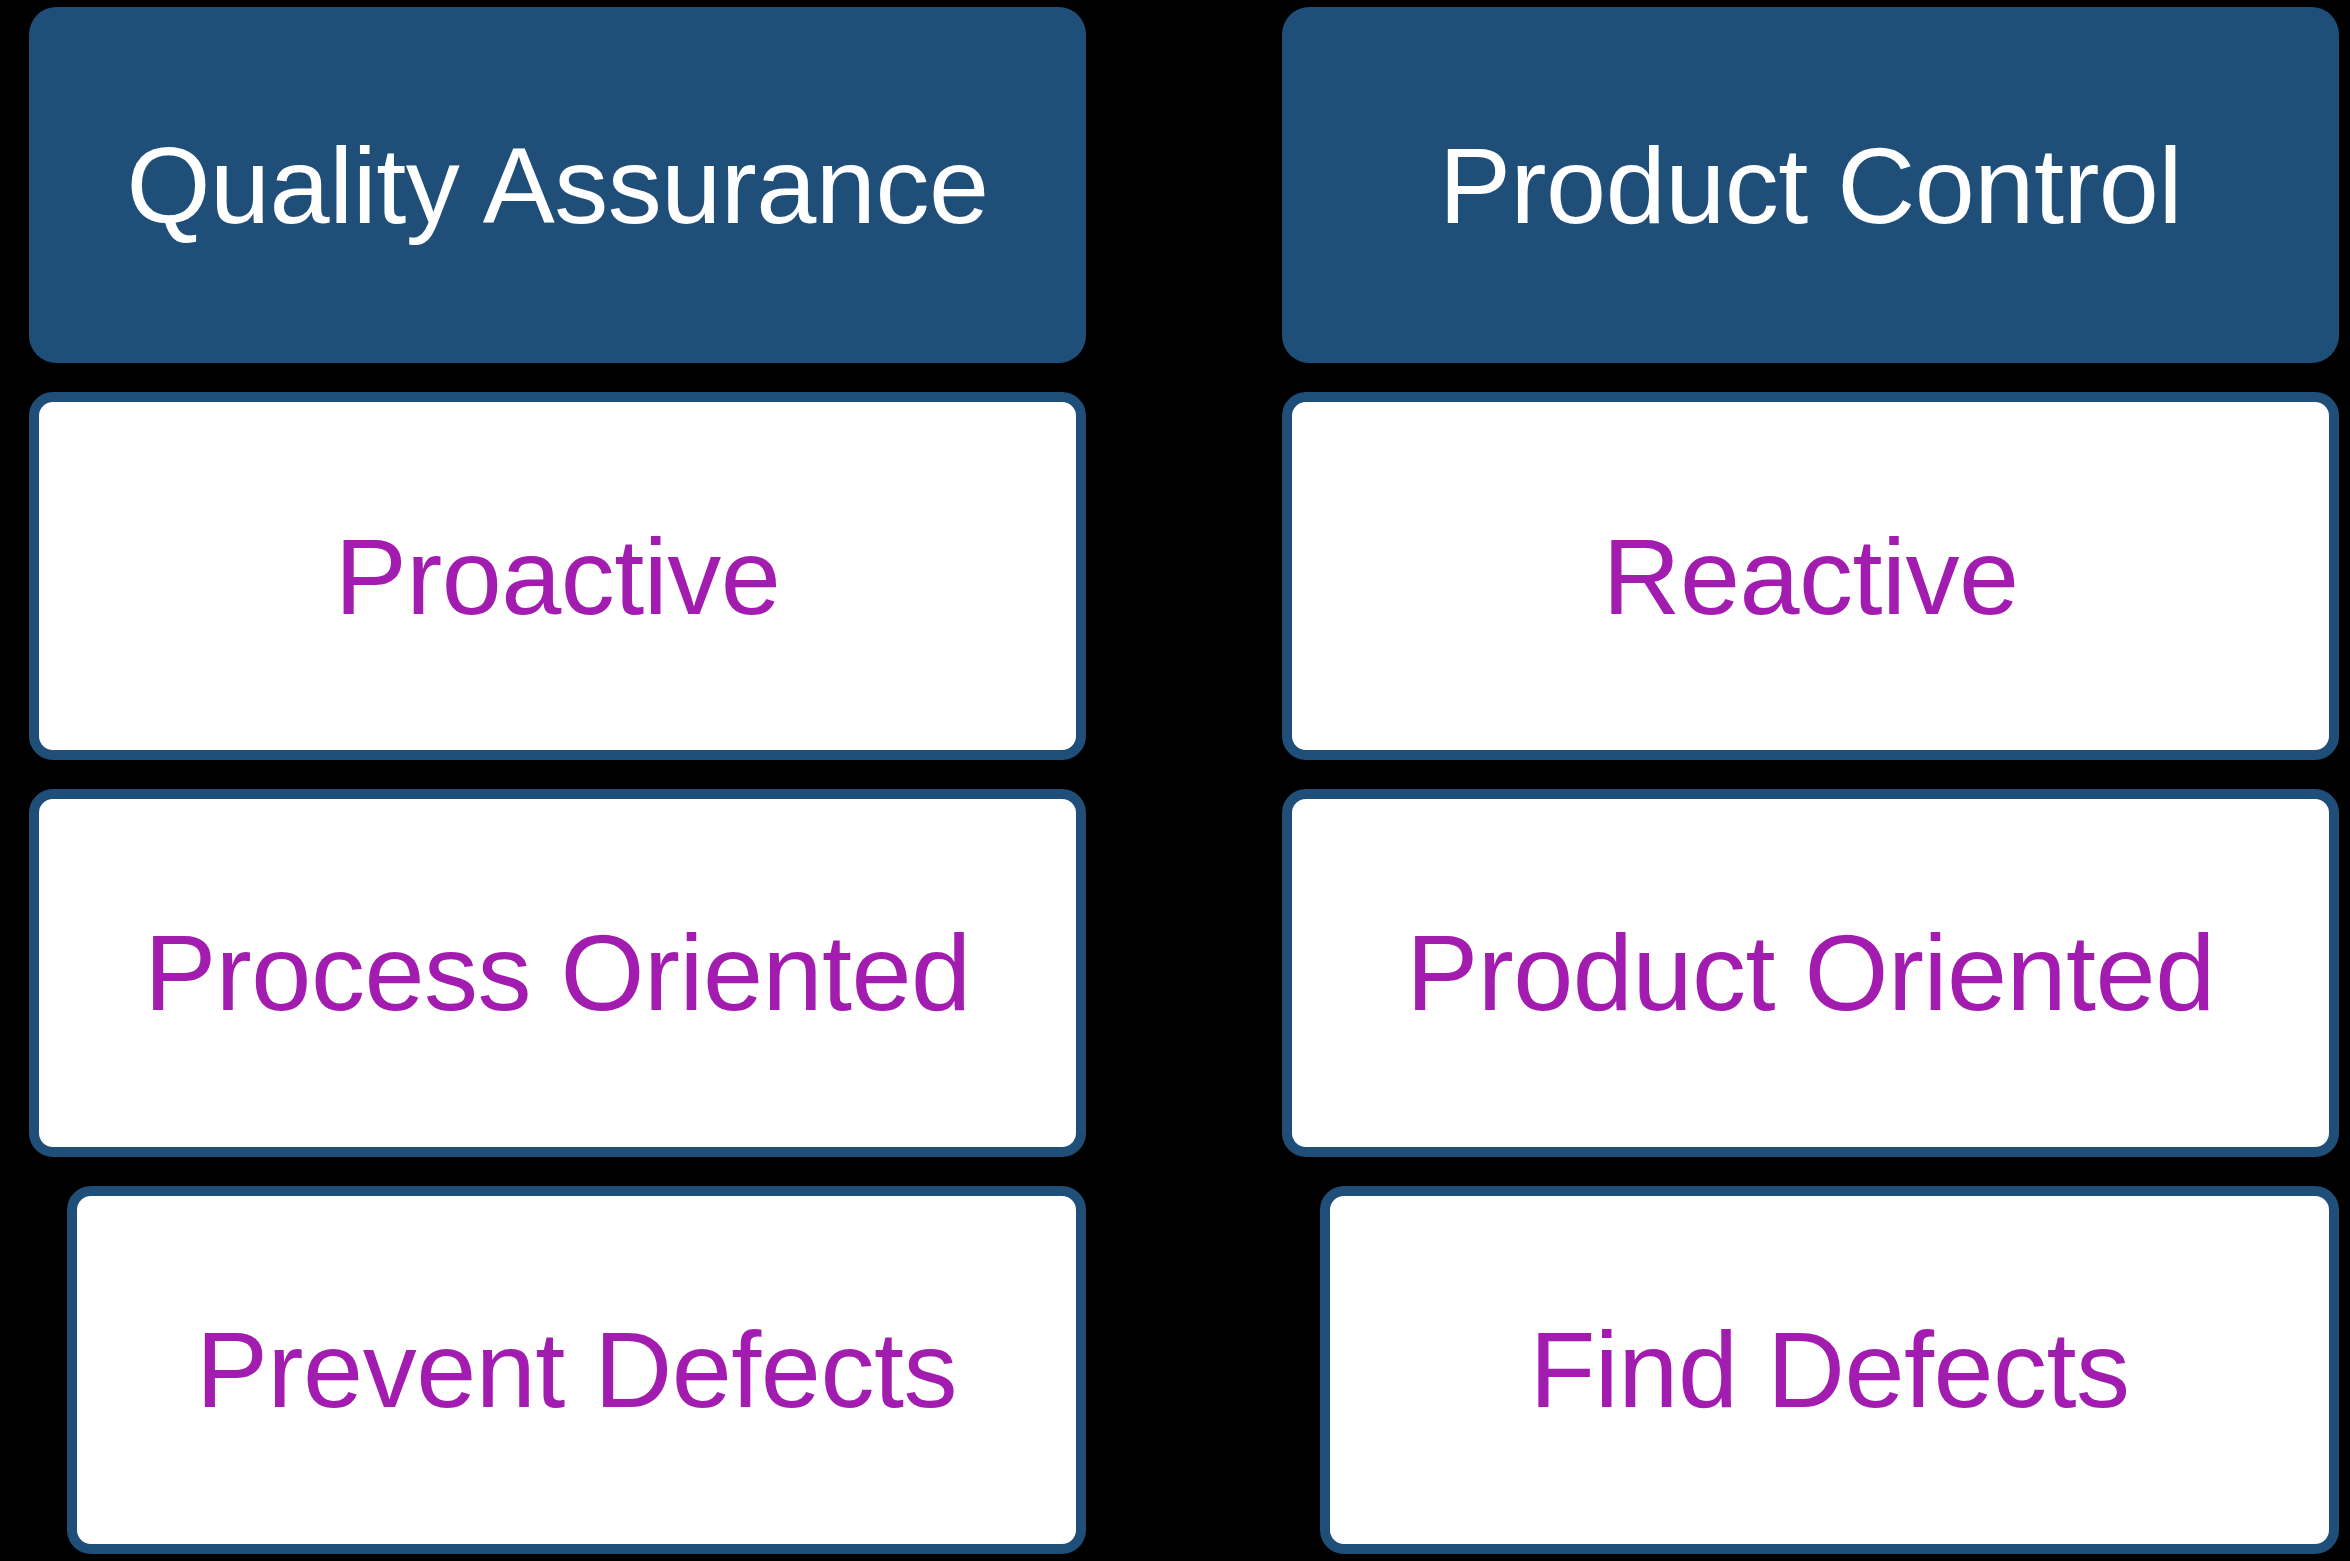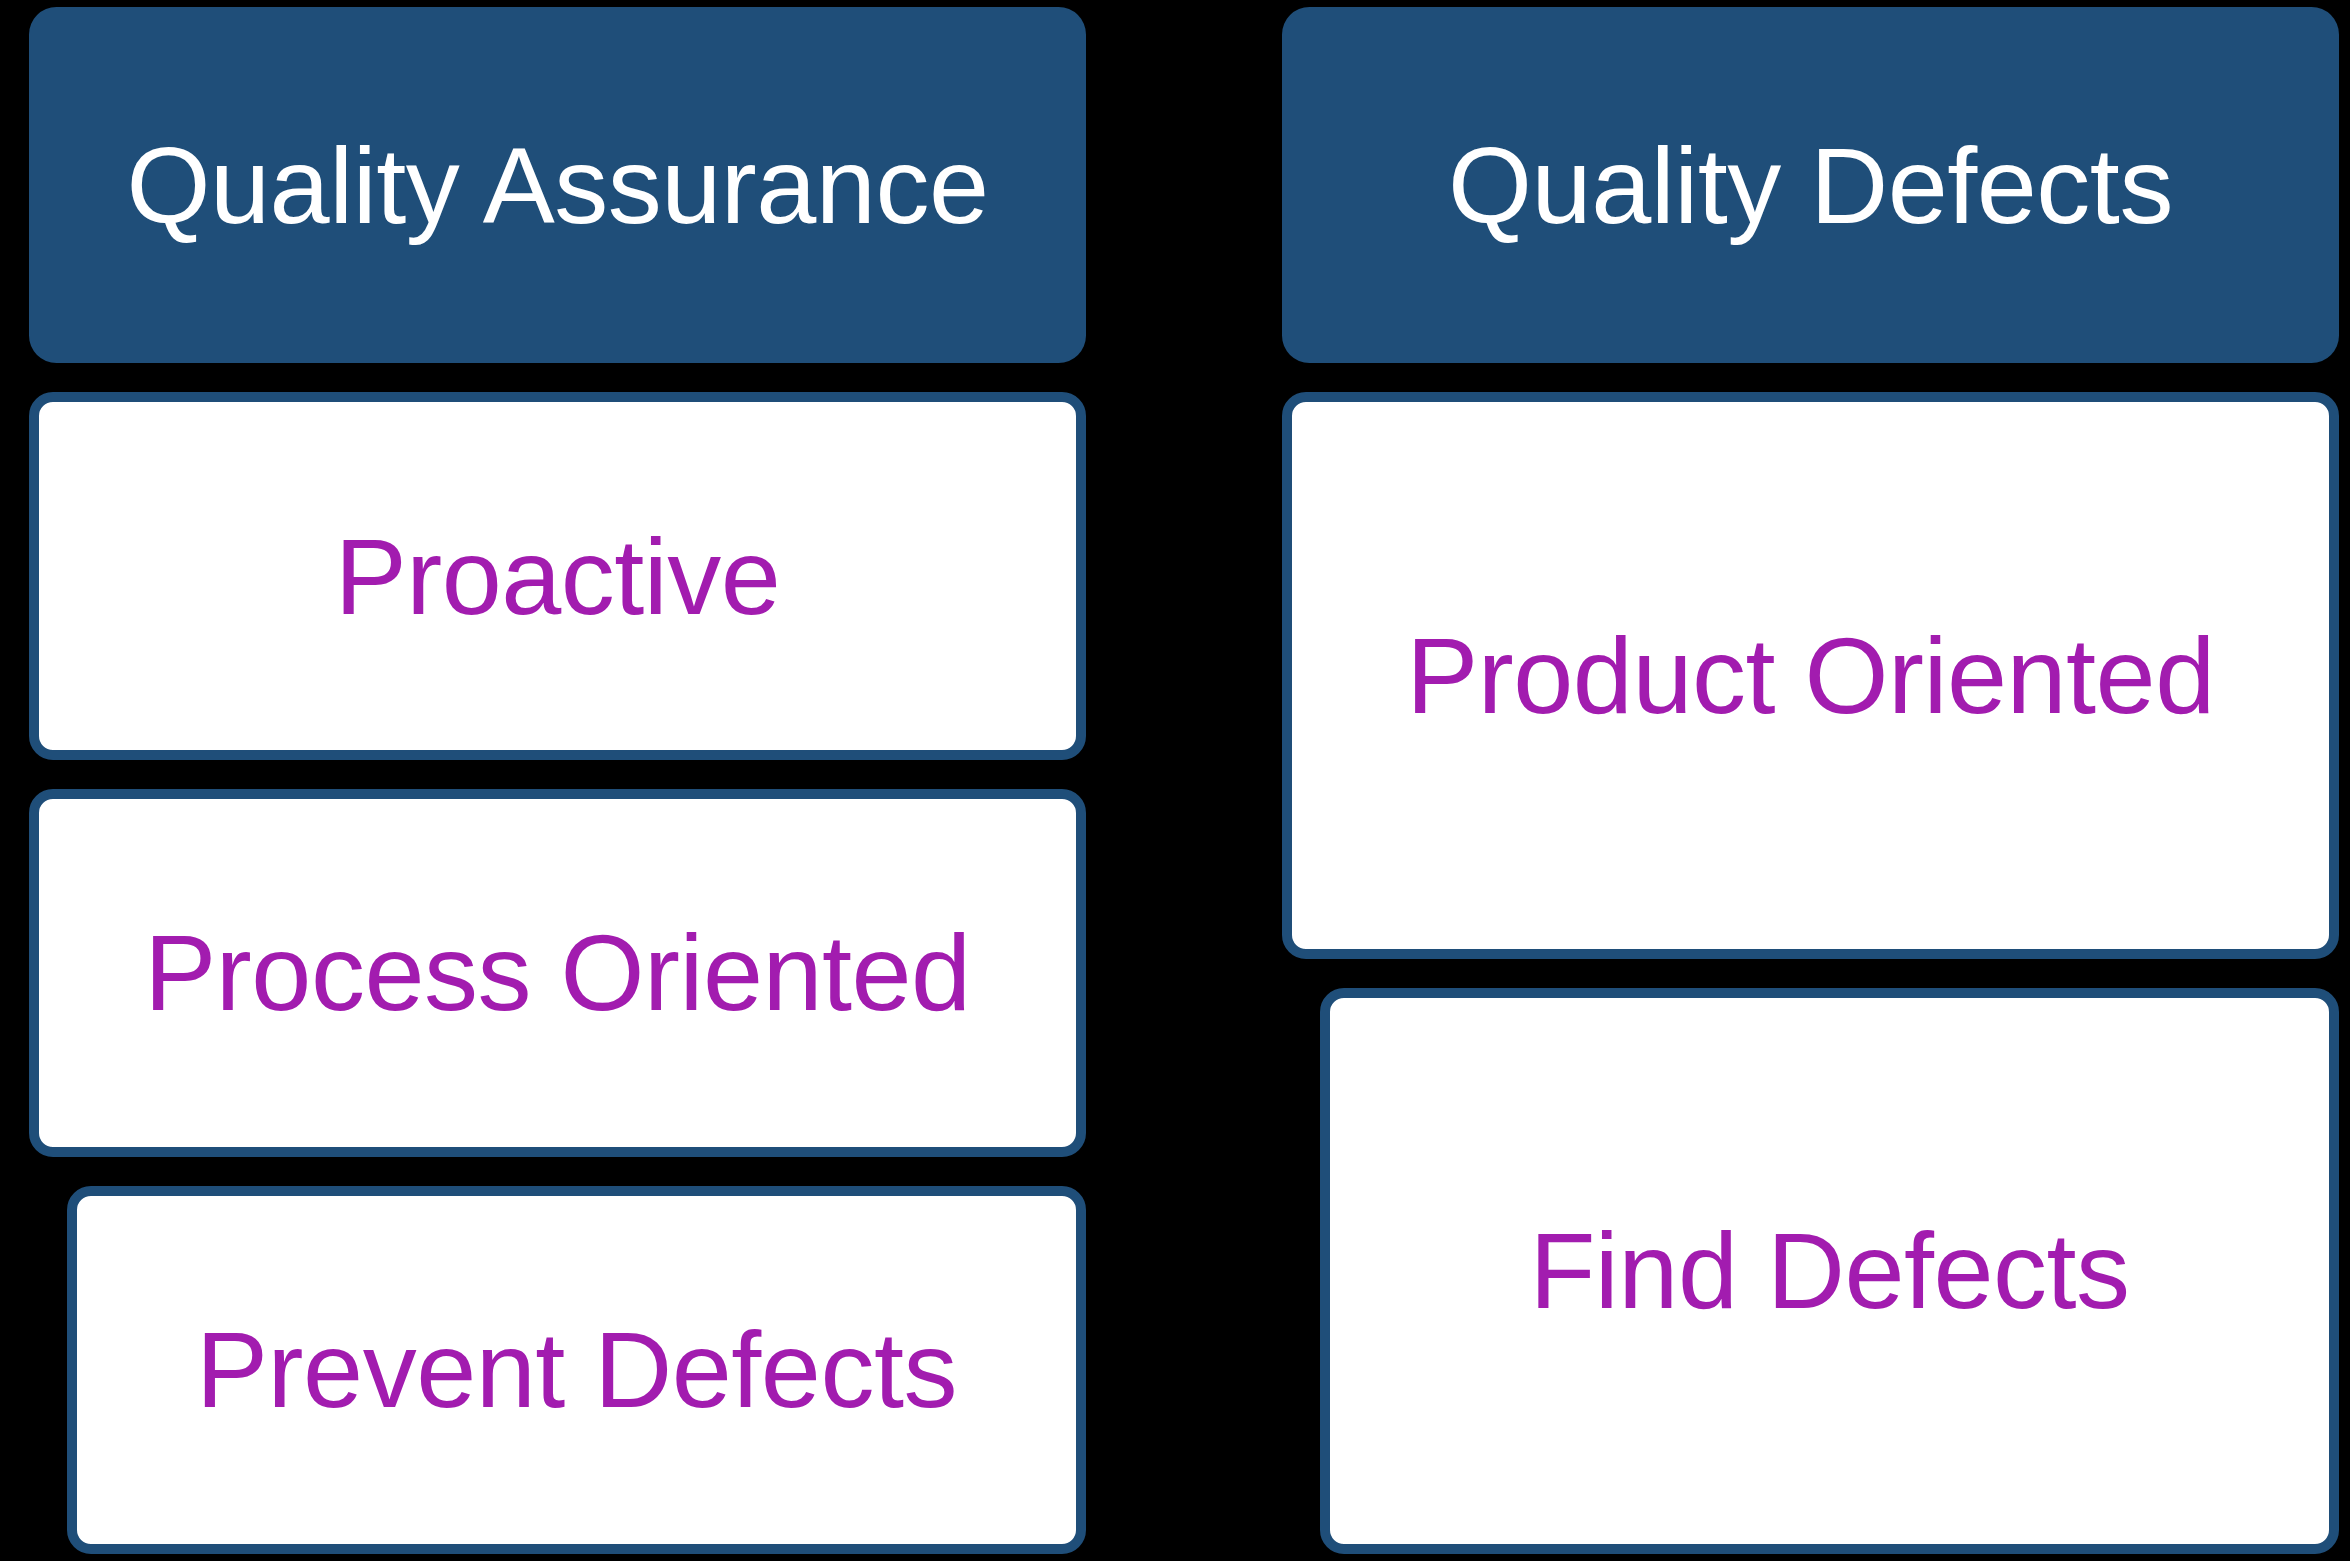--- a/index.html
+++ b/index.html
@@ -108,23 +108,26 @@
 
     <div class="body-cell last">
       <span class="cell-text">Prevent Defects</span>
     </div>
 
   </div>
 
   <div class="column">
 
     <div class="header-cell">
-      <span class="cell-text">Quality Defects</span>
+      <span class="cell-text">Product Control</span>
     </div>
 
+    <div class="body-cell">
+      <span class="cell-text">Reactive</span>
+    </div>
 
     <div class="body-cell">
       <span class="cell-text">Product Oriented</span>
     </div>
 
     <div class="body-cell last">
       <span class="cell-text">Find Defects</span>
     </div>
 
   </div>

